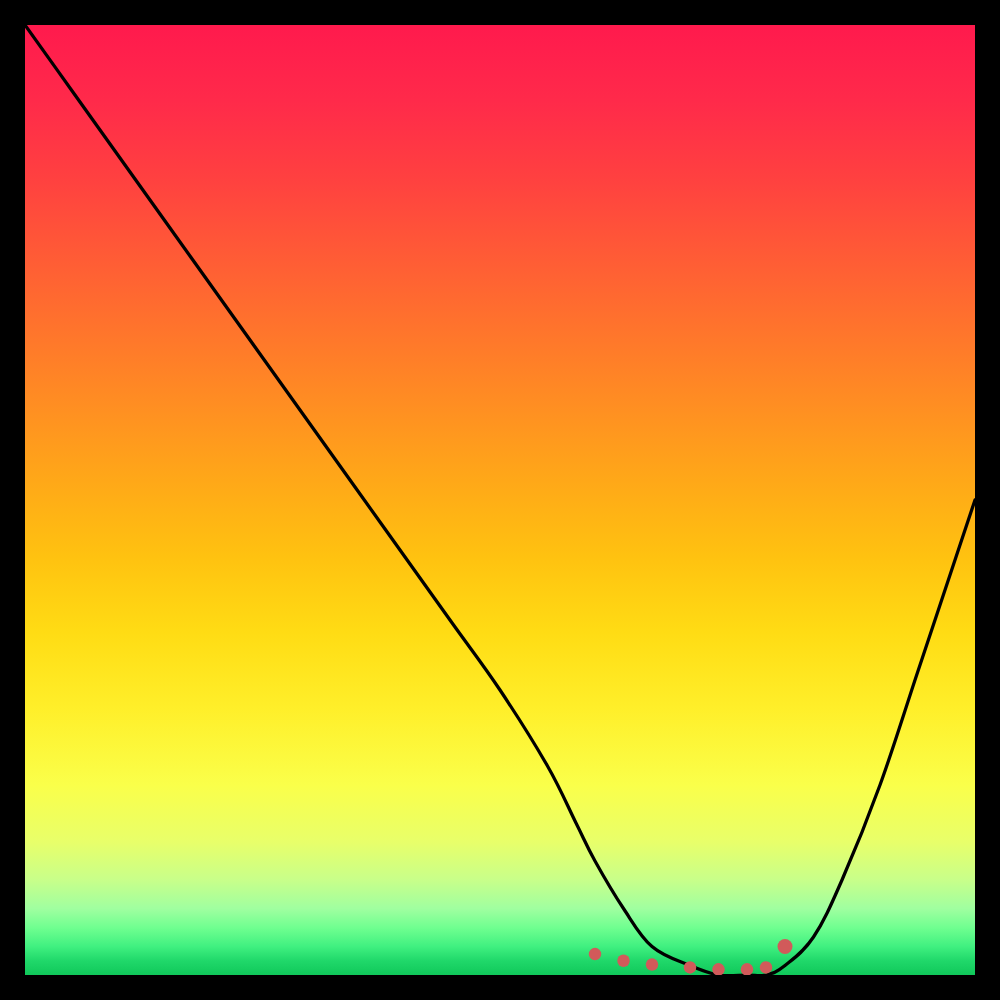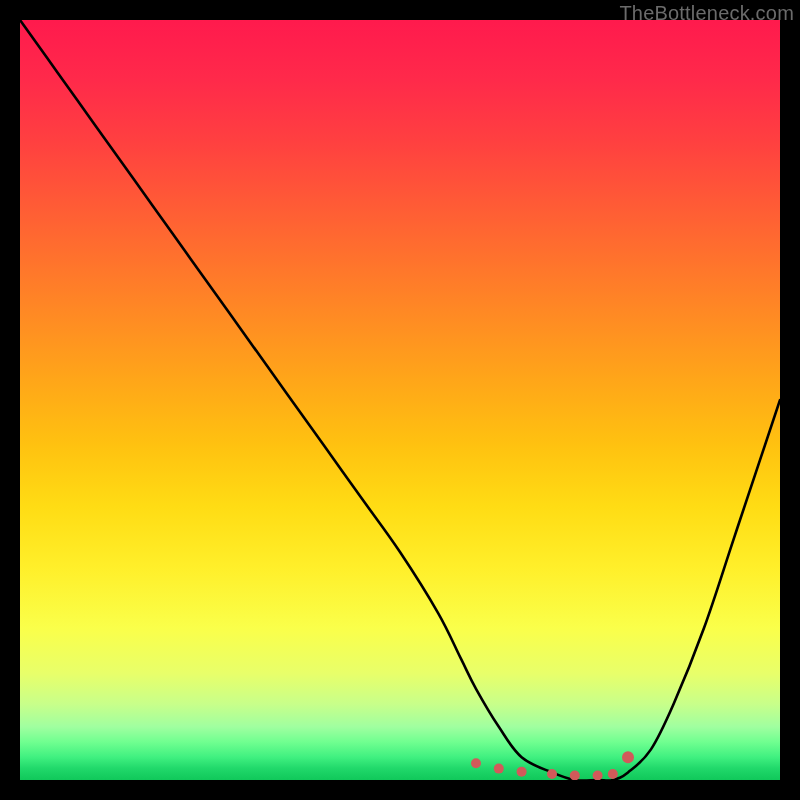--- a/index.html
+++ b/index.html
@@ -50,21 +50,20 @@
     font-size: 20px;
     color: #6b6b6b;
     letter-spacing: 0.2px;
     user-select: none;
   }
 </style>
 </head>
 <body>
 
 <div class="frame">
-  <div class="watermark">TheBottleneck.com</div>
   <div class="plot">
     <svg class="curve" viewBox="0 0 760 760" preserveAspectRatio="none">
       <path id="curve-path" fill="none" stroke="#000000" stroke-width="2.6" stroke-linecap="round" stroke-linejoin="round" d="M 0.00 0.00 C 6.84 9.58, 24.32 34.05, 38.00 53.20 C 51.68 72.35, 62.32 87.25, 76.00 106.40 C 89.68 125.55, 100.32 140.45, 114.00 159.60 C 127.68 178.75, 138.32 193.65, 152.00 212.80 C 165.68 231.95, 176.32 246.85, 190.00 266.00 C 203.68 285.15, 214.32 300.05, 228.00 319.20 C 241.68 338.35, 252.32 353.25, 266.00 372.40 C 279.68 391.55, 290.32 406.45, 304.00 425.60 C 317.68 444.75, 328.32 459.65, 342.00 478.80 C 355.68 497.95, 366.32 511.48, 380.00 532.00 C 393.68 552.52, 407.06 573.65, 418.00 592.80 C 428.94 611.95, 433.96 624.72, 440.80 638.40 C 447.64 652.08, 449.16 656.49, 456.00 668.80 C 462.84 681.11, 470.59 694.49, 478.80 706.80 C 487.01 719.11, 492.02 728.99, 501.60 737.20 C 511.18 745.41, 522.42 748.30, 532.00 752.40 C 541.58 756.50, 546.59 758.63, 554.80 760.00 C 563.01 761.37, 570.76 760.00, 577.60 760.00 C 584.44 760.00, 587.33 761.37, 592.80 760.00 C 598.27 758.63, 601.16 757.87, 608.00 752.40 C 614.84 746.93, 622.59 741.91, 630.80 729.60 C 639.01 717.29, 644.02 705.89, 653.60 684.00 C 663.18 662.11, 673.06 638.10, 684.00 608.00 C 694.94 577.90, 703.46 549.63, 714.40 516.80 C 725.34 483.97, 736.59 450.22, 744.80 425.60 C 753.01 400.98, 757.26 388.21, 760.00 380.00"></path>
       <g id="marker-group">
           <circle cx="456.00" cy="743.28" r="5" fill="#d15a5a" stroke="#d15a5a" stroke-width="0"></circle>
           <circle cx="478.80" cy="748.60" r="5" fill="#d15a5a" stroke="#d15a5a" stroke-width="0"></circle>
           <circle cx="501.60" cy="751.64" r="5" fill="#d15a5a" stroke="#d15a5a" stroke-width="0"></circle>
           <circle cx="532.00" cy="753.92" r="5" fill="#d15a5a" stroke="#d15a5a" stroke-width="0"></circle>
           <circle cx="554.80" cy="755.44" r="5" fill="#d15a5a" stroke="#d15a5a" stroke-width="0"></circle>
           <circle cx="577.60" cy="755.44" r="5" fill="#d15a5a" stroke="#d15a5a" stroke-width="0"></circle>

